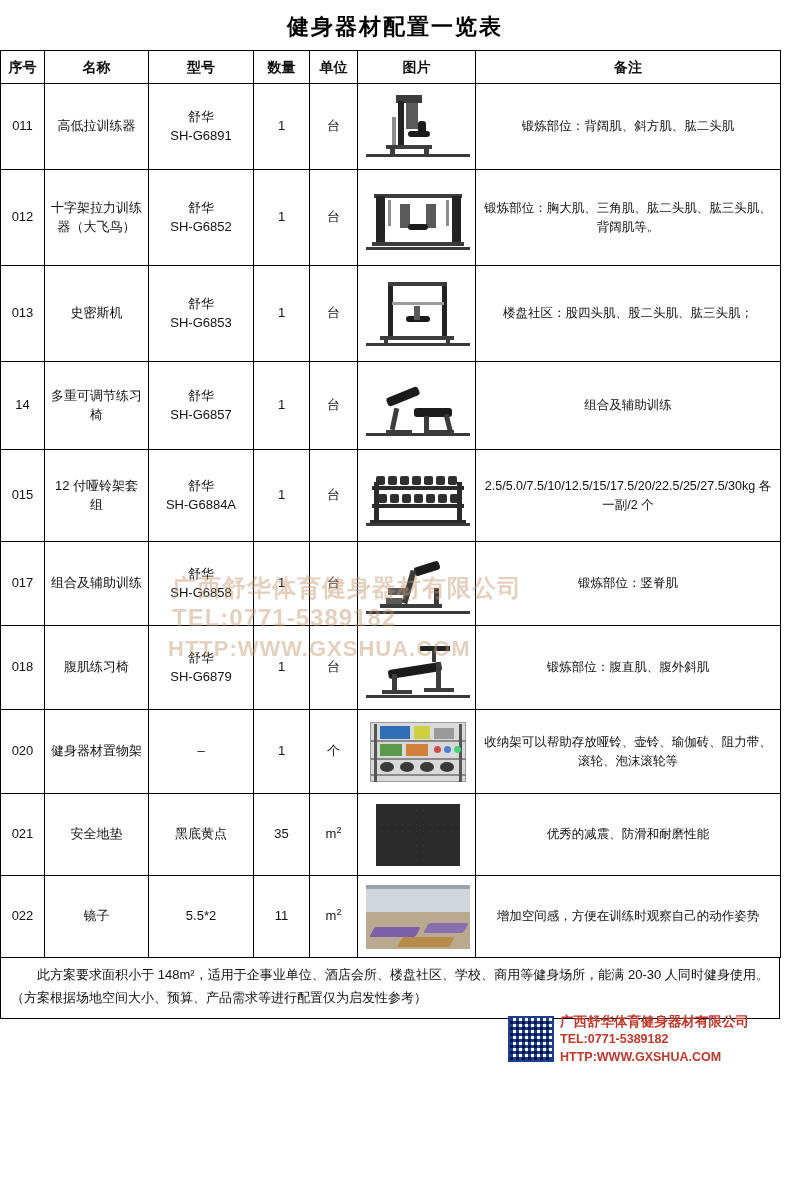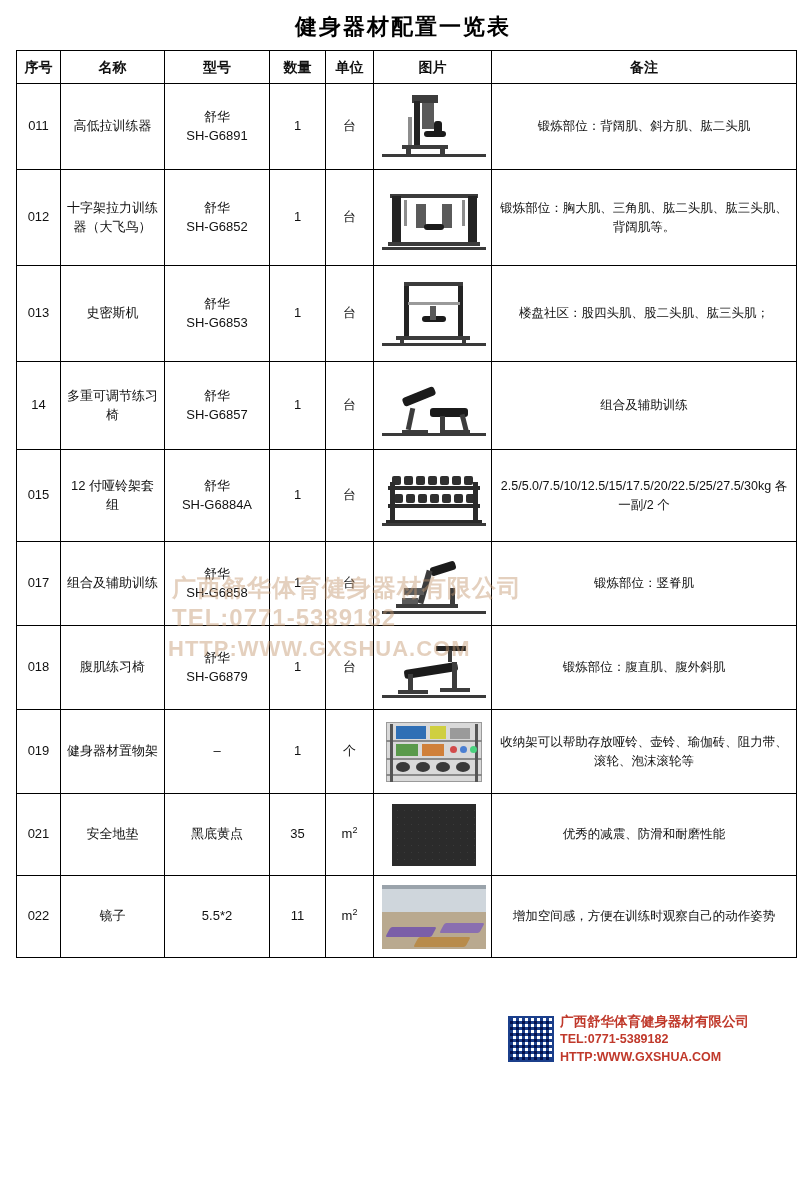--- a/index.html
+++ b/index.html
@@ -13,21 +13,21 @@
     font-family: "Liberation Sans", "DejaVu Sans", sans-serif;
     color: #111111;
     position: relative;
     overflow: hidden;
   }
   .page {
     width: 800px;
     height: 1188px;
     position: relative;
     box-sizing: border-box;
-    padding: 6px 10px 0 16px;
+    padding: 6px 10px 0 0;
   }
   .doc-title {
     text-align: center;
     font-size: 22px;
     font-weight: bold;
     letter-spacing: 2px;
     padding: 6px 0 8px 0;
     color: #000;
   }
   table.equip {
@@ -384,21 +384,21 @@
             <div class="mach" style="left:74px;top:30px;width:5px;height:28px;"></div>
             <div class="mach" style="left:20px;top:58px;width:30px;height:4px;"></div>
             <div class="mach" style="left:62px;top:56px;width:30px;height:4px;"></div>
             <div class="floor"></div>
           </div>
         </td>
         <td class="note">锻炼部位：腹直肌、腹外斜肌</td>
       </tr>
 
       <tr style="height:84px">
-        <td>019</td>
+        <td>020</td>
         <td>健身器材置物架</td>
         <td>–</td>
         <td>1</td>
         <td>个</td>
         <td class="cell-img">
           <div class="imgbox">
             <div class="rack-bg"></div>
             <div class="rack-shelf" style="left:8px;right:8px;top:24px;"></div>
             <div class="rack-shelf" style="left:8px;right:8px;top:42px;"></div>
             <div class="rack-shelf" style="left:8px;right:8px;top:58px;"></div>
@@ -451,20 +451,21 @@
               <div class="mach" style="left:0;top:0;width:112px;height:4px;background:#9aa3ab;"></div>
             </div>
           </div>
         </td>
         <td class="note">增加空间感，方便在训练时观察自己的动作姿势</td>
       </tr>
 
     </tbody>
   </table>
 
+  <div class="footer-note">此方案要求面积小于 148m²，适用于企事业单位、酒店会所、楼盘社区、学校、商用等健身场所，能满 20-30 人同时健身使用。（方案根据场地空间大小、预算、产品需求等进行配置仅为启发性参考）</div>
 
   <div class="wm wm1">广西舒华体育健身器材有限公司</div>
   <div class="wm wm2">TEL:0771-5389182</div>
   <div class="wm wm3">HTTP:WWW.GXSHUA.COM</div>
 
   <div class="stamp">
     <div class="qr"></div>
     <div class="stamp-lines">
       <div class="l1">广西舒华体育健身器材有限公司</div>
       <div>TEL:0771-5389182</div>

